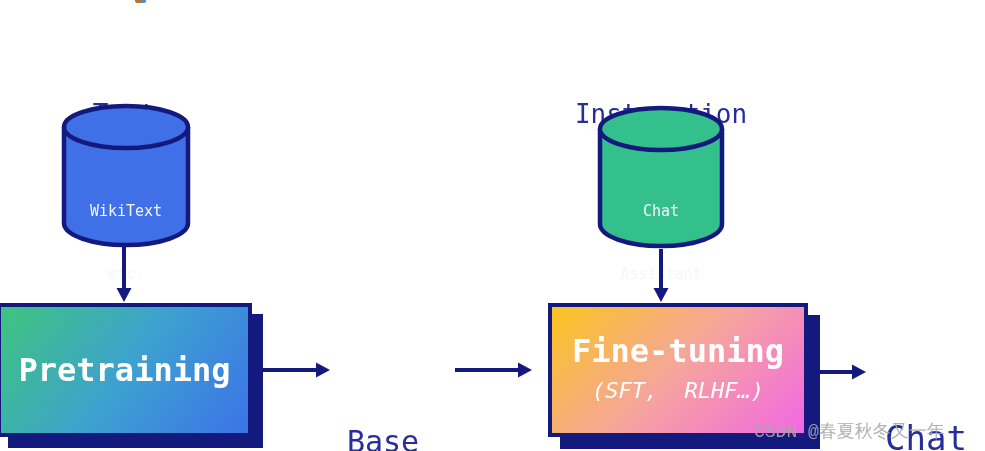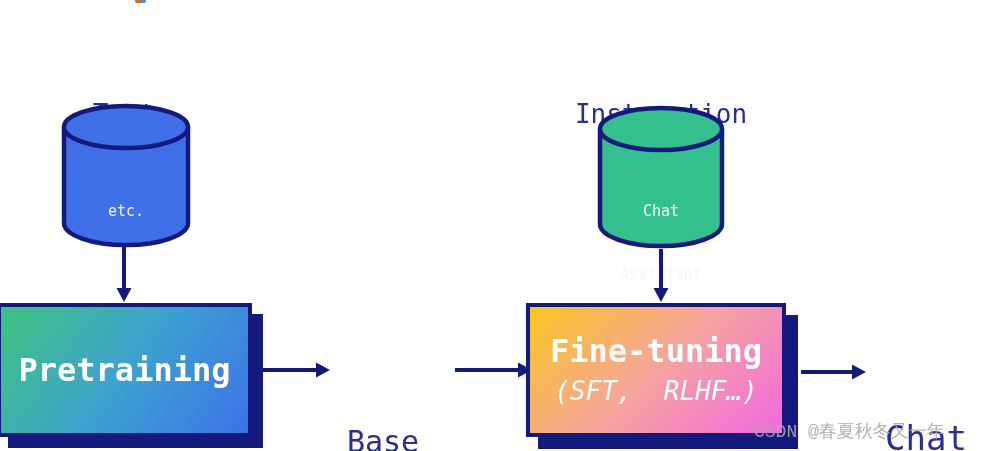--- a/index.html
+++ b/index.html
@@ -35,26 +35,26 @@
     border:4px solid var(--navy);
     display:flex;flex-direction:column;align-items:center;justify-content:center;
     color:#ffffff;
   }
   .box-pretraining{
     left:-3px;width:255px;
     background:linear-gradient(125deg,var(--pre-g1) 0%,var(--pre-g2) 50%,var(--pre-g3) 100%);
     box-shadow:11px 11px 0 0 var(--navy);
   }
   .box-finetuning{
-    left:526px;width:260px;
+    left:548px;width:260px;
     background:linear-gradient(135deg,var(--ft-g1) 0%,var(--ft-g2) 50%,var(--ft-g3) 100%);
     box-shadow:12px 12px 0 0 var(--navy);
   }
   .proc-label{font-size:32px;line-height:36px;white-space:pre;font-weight:bold;}
-  .proc-sublabel{font-size:26px;line-height:32px;font-style:italic;white-space:pre;margin-top:6px;}
+  .proc-sublabel{font-size:22px;line-height:32px;font-style:italic;white-space:pre;margin-top:6px;}
   .model-label{
     position:absolute;text-align:center;color:var(--text-navy);white-space:pre;
   }
   .label-base{left:318px;top:337px;width:130px;font-size:30px;line-height:42px;}
   .label-chat{left:862px;top:328px;width:128px;font-size:34px;line-height:44px;}
   .watermark{
     position:absolute;left:754px;top:419px;z-index:5;
     font-family:Liberation Mono, monospace;
     font-size:18px;color:var(--watermark);opacity:0.9;white-space:pre;
   }
@@ -76,20 +76,21 @@
     <div>corpus</div>
   </div>
 
   <div class="cyl cyl-blue">
     <svg class="cyl-shape" width="132" height="148" viewBox="0 0 132 148">
       <path d="M 4 24 V 120 A 62 22 0 0 0 128 120 V 24"></path>
       <ellipse cx="66" cy="24" rx="62" ry="21"></ellipse>
     </svg>
   </div>
   <div class="cyl-label cyl-label-left">
+    <div>WikiText</div>
     <div>etc.</div>
   </div>
 
   <div class="title title-right">
     <div>Instruction</div>
     <div>dataset</div>
   </div>
 
   <div class="cyl cyl-green">
     <svg class="cyl-shape" width="130" height="146" viewBox="0 0 130 146">

